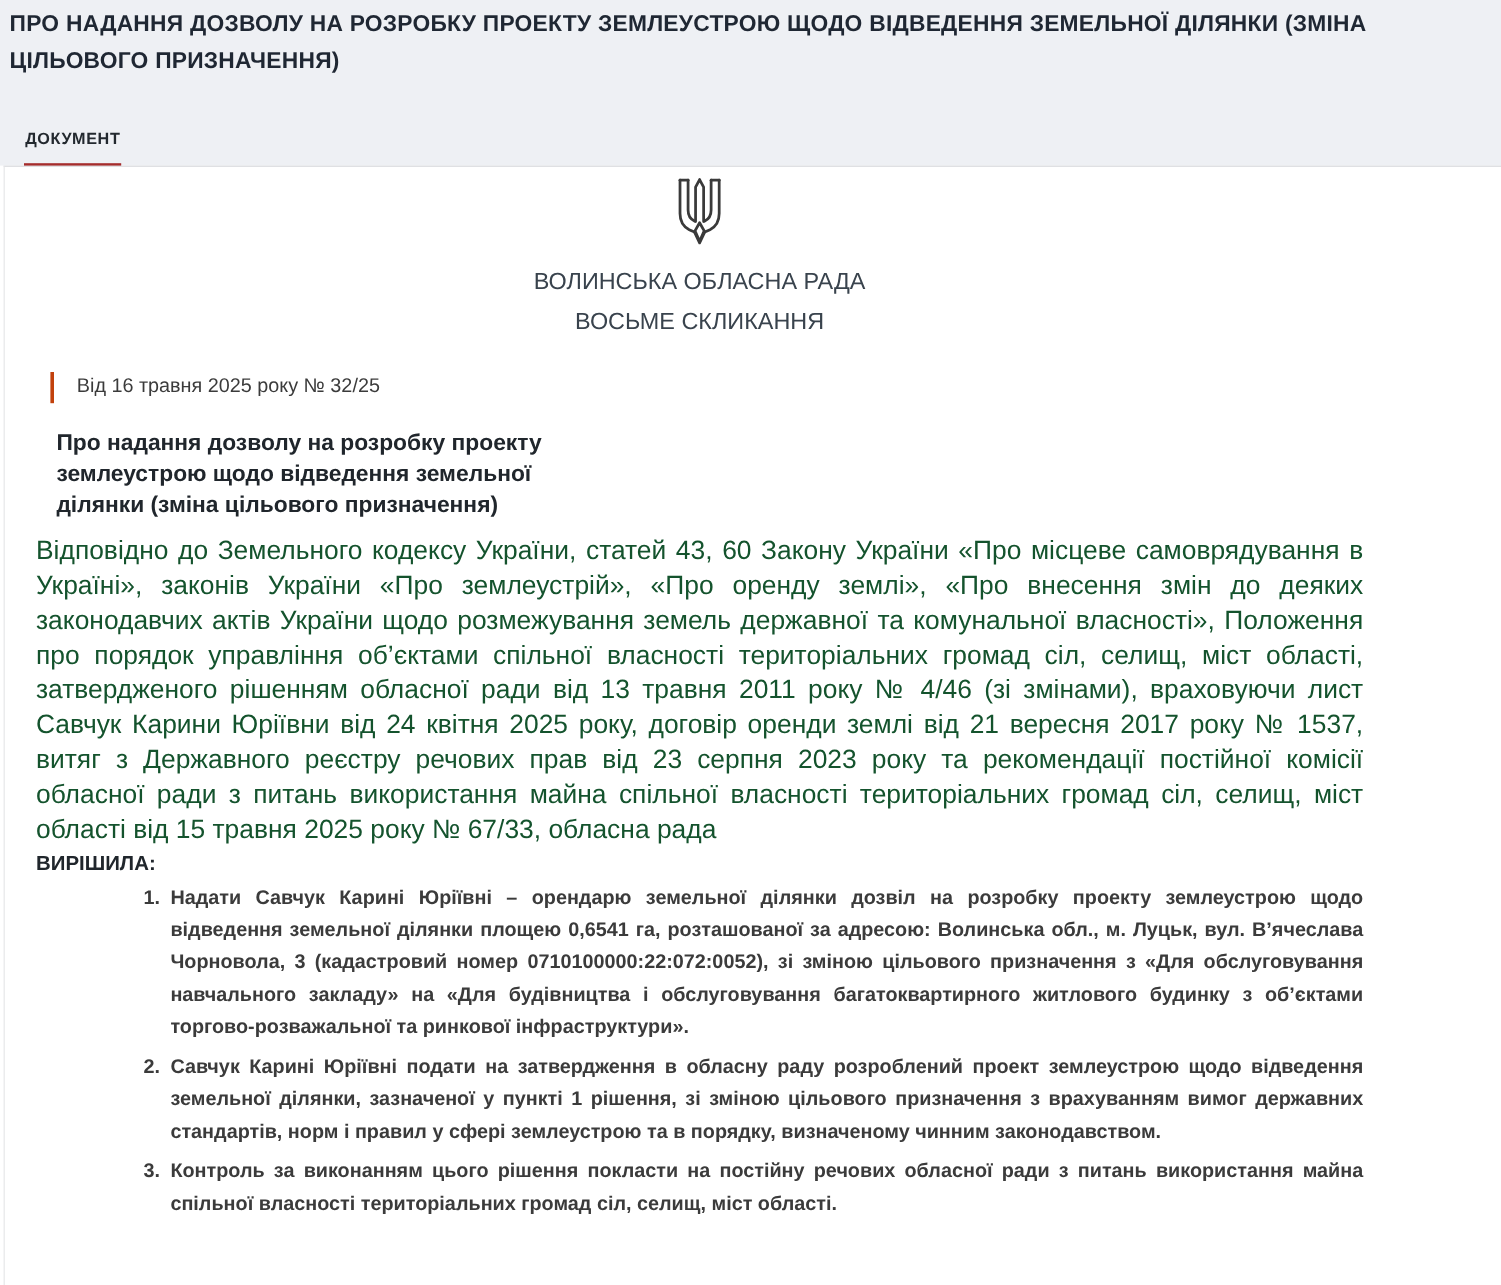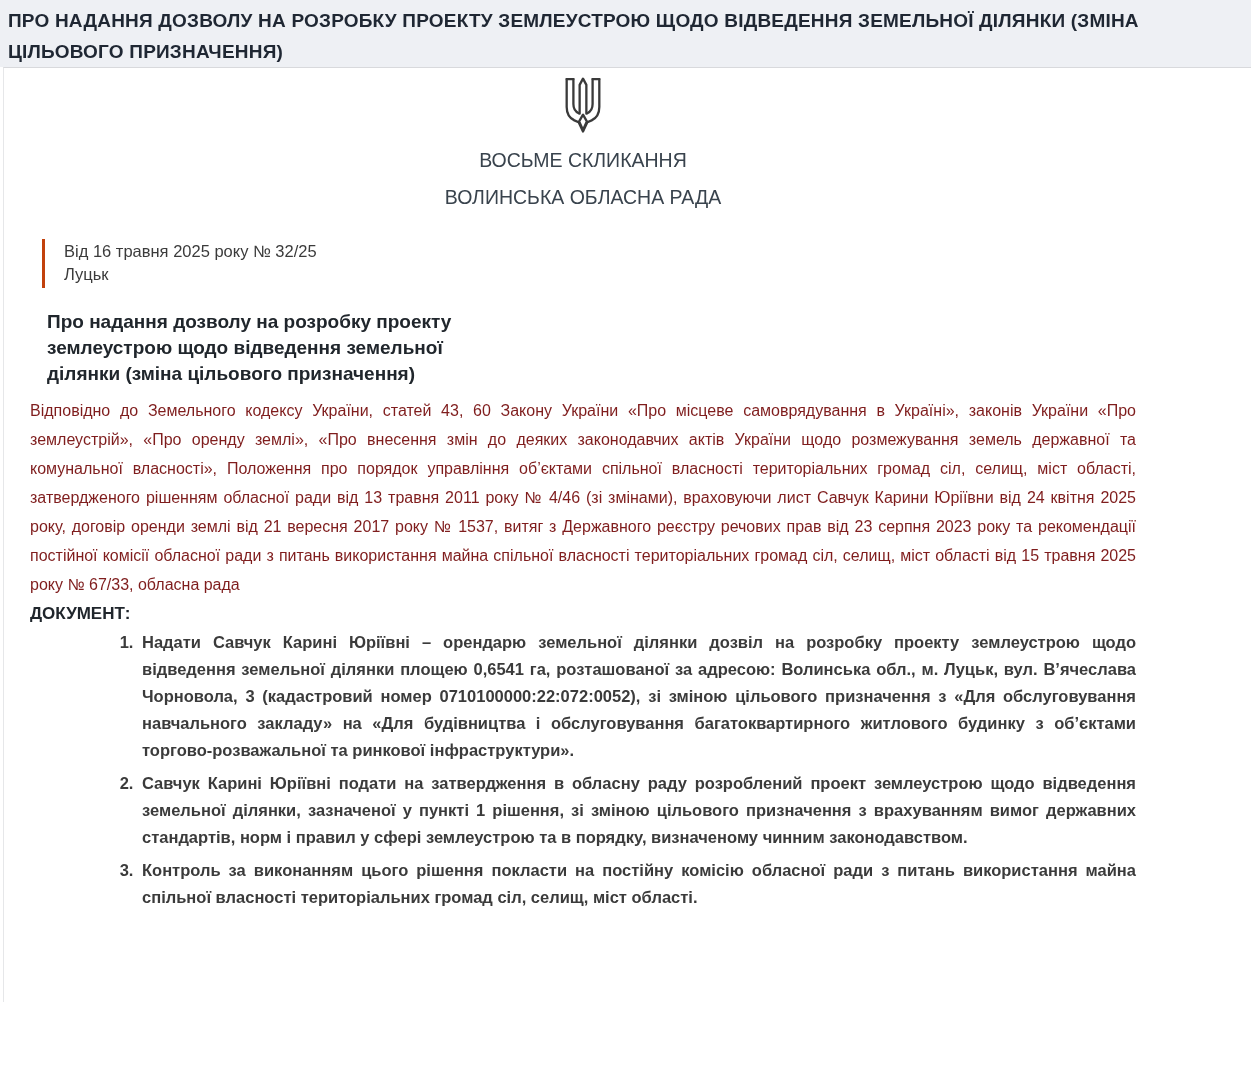--- a/index.html
+++ b/index.html
@@ -75,23 +75,23 @@
   .subject {
     margin: 21px 0 0 17px;
     max-width: 445px;
     font-size: 19px;
     font-weight: 700;
     line-height: 26px;
     color: #20262c;
   }
   .preamble {
     margin: 9px 0 0 0;
-    font-size: 16px;
+    font-size: 22px;
     line-height: 29px;
-    color: #7f1d1d;
+    color: #14532d;
     text-align: justify;
   }
   .resolved {
     margin: 0;
     font-size: 17px;
     font-weight: 700;
     line-height: 29px;
     color: #20262c;
   }
   ol.items {
@@ -117,20 +117,23 @@
     font-size: 17.5px;
     font-weight: 700;
     color: #1b1b1b;
   }
 </style>
 </head>
 <body>
 
 <header class="page-header">
   <h1 class="page-title">ПРО НАДАННЯ ДОЗВОЛУ НА РОЗРОБКУ ПРОЕКТУ ЗЕМЛЕУСТРОЮ ЩОДО ВІДВЕДЕННЯ ЗЕМЕЛЬНОЇ ДІЛЯНКИ (ЗМІНА ЦІЛЬОВОГО ПРИЗНАЧЕННЯ)</h1>
+  <nav class="tab-bar">
+    <div class="tab">ДОКУМЕНТ</div>
+  </nav>
 </header>
 
 <main class="doc-panel">
 
   <div class="emblem-wrap">
     <span>
       <svg width="48" height="58" viewBox="0 0 50 60" aria-hidden="true">
         <g fill="none" stroke="#3a3a3a" stroke-width="2.4" stroke-linecap="round" stroke-linejoin="round">
           <path d="M8,2 H15"></path>
           <path d="M35,2 H42"></path>
@@ -139,34 +142,33 @@
           <path d="M42,2 V31 Q42,41 34,45 L29.5,47"></path>
           <path d="M35,2 V28 Q35,35 29.5,37.5"></path>
           <path d="M21.5,38 V8 L25,1.5 L28.5,8 V38"></path>
           <path d="M20.5,47 L25,56.5 L29.5,47"></path>
           <path d="M25,39 L21,46 L25,55 L29,46 Z"></path>
         </g>
       </svg>
     </span>
   </div>
 
+  <div class="org-name">ВОЛИНСЬКА ОБЛАСНА РАДА</div>
   <div class="org-name convocation">ВОСЬМЕ СКЛИКАННЯ</div>
-  <div class="org-name">ВОЛИНСЬКА ОБЛАСНА РАДА</div>
 
   <div class="date-block">
     <div>Від 16 травня 2025 року № 32/25</div>
-    <div>Луцьк</div>
   </div>
 
   <h2 class="subject">Про надання дозволу на розробку проекту землеустрою щодо відведення земельної ділянки (зміна цільового призначення)</h2>
 
   <p class="preamble">Відповідно до Земельного кодексу України, статей 43, 60 Закону України «Про місцеве самоврядування в Україні», законів України «Про землеустрій», «Про оренду землі», «Про внесення змін до деяких законодавчих актів України щодо розмежування земель державної та комунальної власності», Положення про порядок управління об’єктами спільної власності територіальних громад сіл, селищ, міст області, затвердженого рішенням обласної ради від 13 травня 2011 року № 4/46 (зі змінами), враховуючи лист Савчук Карини Юріївни від 24 квітня 2025 року, договір оренди землі від 21 вересня 2017 року № 1537, витяг з Державного реєстру речових прав від 23 серпня 2023 року та рекомендації постійної комісії обласної ради з питань використання майна спільної власності територіальних громад сіл, селищ, міст області від 15 травня 2025 року № 67/33, обласна рада</p>
 
-  <p class="resolved">ДОКУМЕНТ:</p>
+  <p class="resolved">ВИРІШИЛА:</p>
 
   <ol class="items">
     <li>Надати Савчук Карині Юріївні – орендарю земельної ділянки дозвіл на розробку проекту землеустрою щодо відведення земельної ділянки площею 0,6541 га, розташованої за адресою: Волинська обл., м. Луцьк, вул. В’ячеслава Чорновола, 3 (кадастровий номер 0710100000:22:072:0052), зі зміною цільового призначення з «Для обслуговування навчального закладу» на «Для будівництва і обслуговування багатоквартирного житлового будинку з об’єктами торгово-розважальної та ринкової інфраструктури».</li>
     <li>Савчук Карині Юріївні подати на затвердження в обласну раду розроблений проект землеустрою щодо відведення земельної ділянки, зазначеної у пункті 1 рішення, зі зміною цільового призначення з врахуванням вимог державних стандартів, норм і правил у сфері землеустрою та в порядку, визначеному чинним законодавством.</li>
-    <li>Контроль за виконанням цього рішення покласти на постійну комісію обласної ради з питань використання майна спільної власності територіальних громад сіл, селищ, міст області.</li>
+    <li>Контроль за виконанням цього рішення покласти на постійну речових обласної ради з питань використання майна спільної власності територіальних громад сіл, селищ, міст області.</li>
   </ol>
 
 
 </main>
 
 </body></html>

